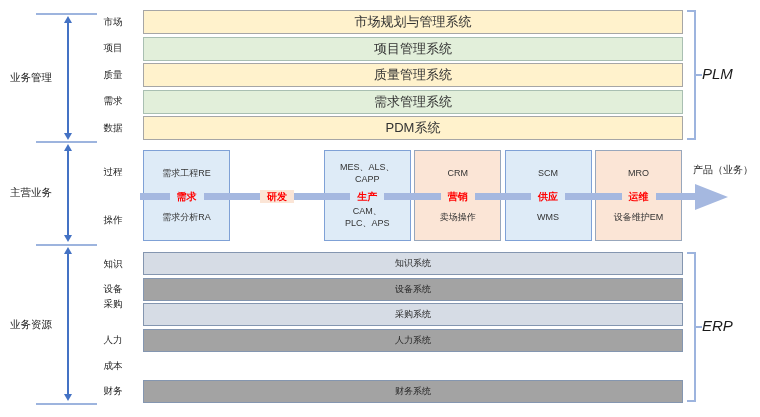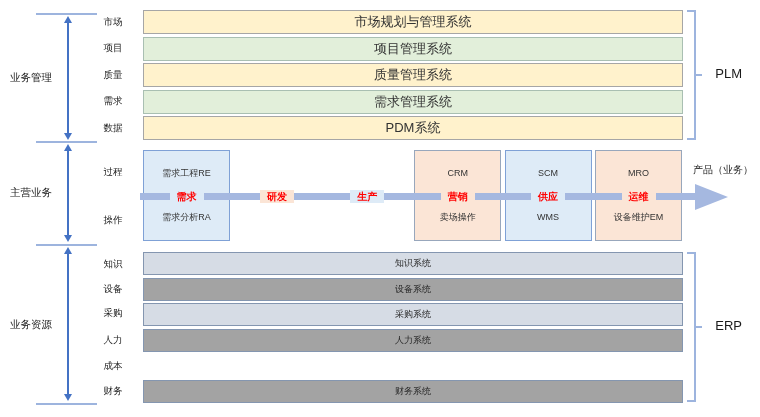--- a/index.html
+++ b/index.html
@@ -55,22 +55,22 @@
   .brow { position:absolute; left:143px; width:540px; height:23px;
           display:flex; align-items:center; justify-content:center;
           font-size:9px; color:#262626; border:1px solid #8496B0; }
   .tone-light { background:#D6DCE5; }
   .tone-dark  { background:#a3a3a3; }
 
   
   .bk-v { position:absolute; left:694px; width:2px; background:#9DB4DE; }
   .bk-t { position:absolute; left:687px; width:9px; height:2px; background:#9DB4DE; }
   .bk-m { position:absolute; left:695px; width:7px; height:2px; background:#9DB4DE; }
-  .bk-label { position:absolute; left:702px; width:40px; text-align:right;
-          font-size:13px; color:#1a1a1a; line-height:14px; }
+  .bk-label { position:absolute; left:702px; width:40px; text-align:left;
+          font-size:15px; color:#1a1a1a; line-height:14px;font-style:italic; }
 </style>
 </head>
 <body>
 
 <div class="canvas">
 
   <div class="hline" style="top:13px"></div>
   <div class="hline" style="top:141px"></div>
   <div class="hline" style="top:244px"></div>
   <div class="hline" style="top:403px"></div>
@@ -123,20 +123,25 @@
   <div class="bk-m" style="top:74px"></div>
   <div class="bk-label" style="top:67px">PLM</div>
 
   <div class="rlabel" style="top:165px">过程</div>
   <div class="rlabel" style="top:213px">操作</div>
 
   <div class="col tone-blue" style="left:143px">
     <div class="proc">需求工程RE</div>
     <div class="op">需求分析RA</div>
   </div>
+  <div class="col tone-blue" style="left:323.8px">
+    <div class="proc">MES、ALS、CAPP</div>
+    <div class="op">CAM、
+PLC、APS</div>
+  </div>
   <div class="col tone-orange" style="left:414.2px">
     <div class="proc">CRM</div>
     <div class="op">卖场操作</div>
   </div>
   <div class="col tone-blue" style="left:504.6px">
     <div class="proc">SCM</div>
     <div class="op">WMS</div>
   </div>
   <div class="col tone-orange" style="left:595px">
     <div class="proc">MRO</div>
@@ -150,21 +155,21 @@
   <div class="stage stage-orange" style="left:276.9px">研发</div>
   <div class="stage stage-blue" style="left:367.3px">生产</div>
   <div class="stage stage-orange" style="left:457.7px">营销</div>
   <div class="stage stage-blue" style="left:548.1px">供应</div>
   <div class="stage stage-orange" style="left:638.5px">运维</div>
 
   <div class="outlabel">产品（业务）</div>
 
   <div class="rlabel" style="top:256.5px">知识</div>
   <div class="rlabel" style="top:282px">设备</div>
-  <div class="rlabel" style="top:306px">采购</div>
+  <div class="rlabel" style="top:297px">采购</div>
   <div class="rlabel" style="top:333px">人力</div>
   <div class="rlabel" style="top:358.5px">成本</div>
   <div class="rlabel" style="top:384px">财务</div>
 
   <div class="brow tone-light" style="top:252px">
       <span>知识系统</span>
     </div>
   <div class="brow tone-dark" style="top:277.5px">
       <span>设备系统</span>
     </div>

